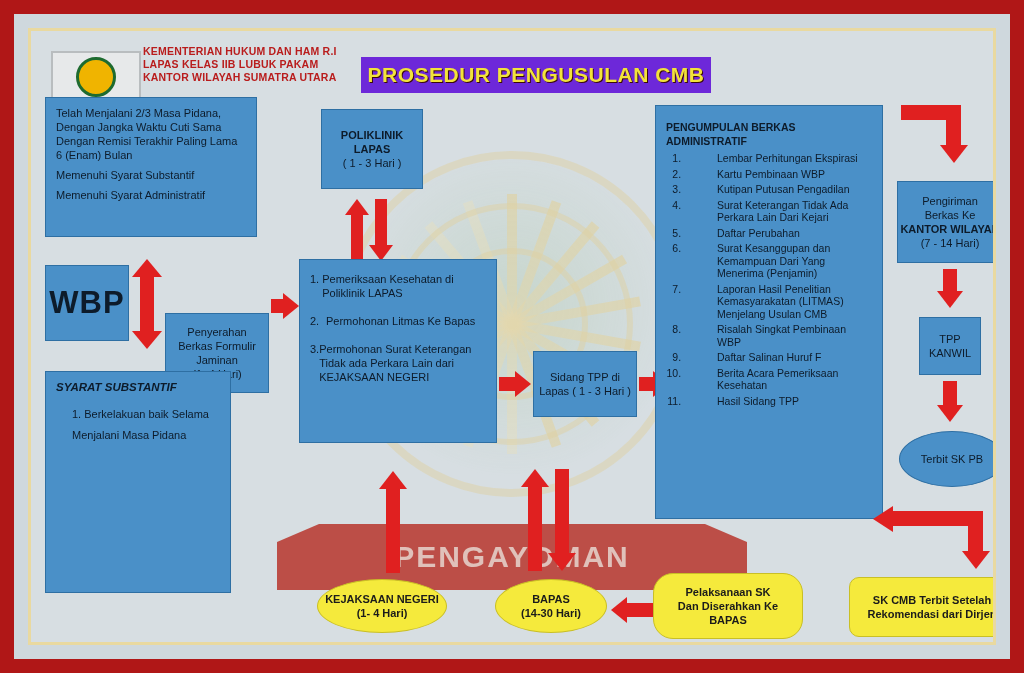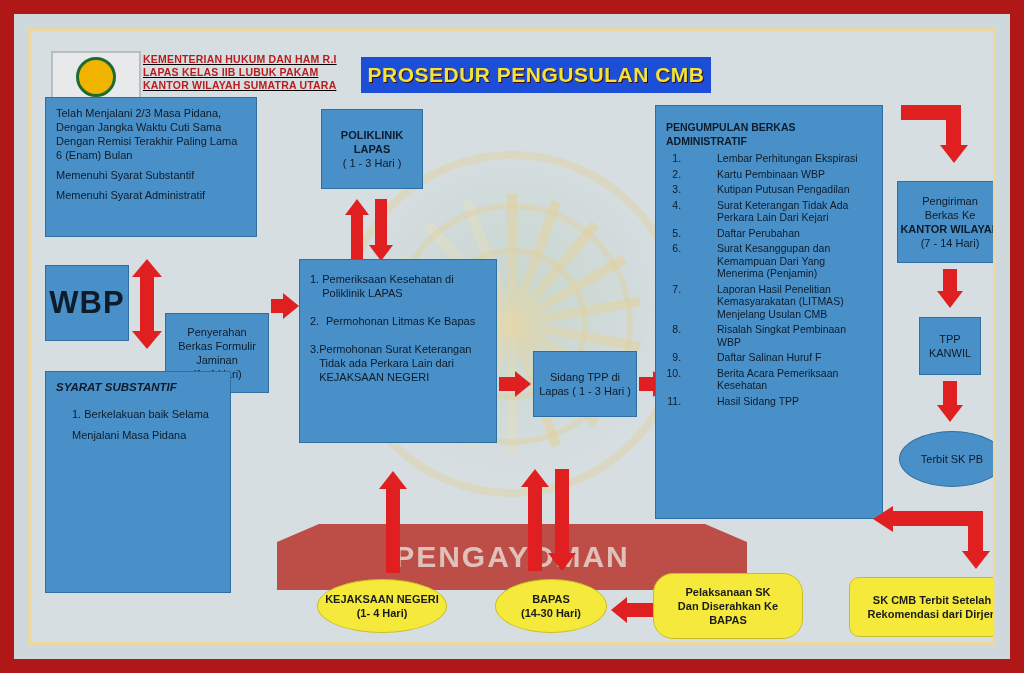--- a/index.html
+++ b/index.html
@@ -49,25 +49,25 @@
   .ribbon span{
     color:#f0e9e0;font-weight:bold;font-size:30px;letter-spacing:2px;opacity:.75;
   }
 
   
   .logo{
     position:absolute;left:20px;top:20px;width:86px;height:48px;
     background:#e7e9ea;border:2px solid #b9bdbf;display:flex;align-items:center;justify-content:center;
   }
   .logo-emb{width:34px;height:34px;border-radius:50%;background:#f0b400;border:3px solid #1e6b2f;}
-  .hdr-text{position:absolute;left:112px;top:22px;width:230px;text-decoration:underline;}
+  .hdr-text{position:absolute;left:112px;top:14px;width:230px;}
   .hdr-text div{color:#b91c1c;font-weight:bold;font-size:10.5px;line-height:13px;letter-spacing:.2px;}
   .title-band{
     position:absolute;left:330px;top:26px;width:350px;height:36px;
-    background:#1d4ed8;display:flex;align-items:center;justify-content:center;
+    background:#6d28d9;display:flex;align-items:center;justify-content:center;
   }
   .title-band span{
     color:#f2e33a;font-weight:bold;font-size:21px;letter-spacing:.5px;
     text-shadow:1px 1px 0 #3a0a0a;
   }
 
   
   .box{
     position:absolute;box-sizing:border-box;
     background:#4a90c8;border:1px solid #2e6fa3;

